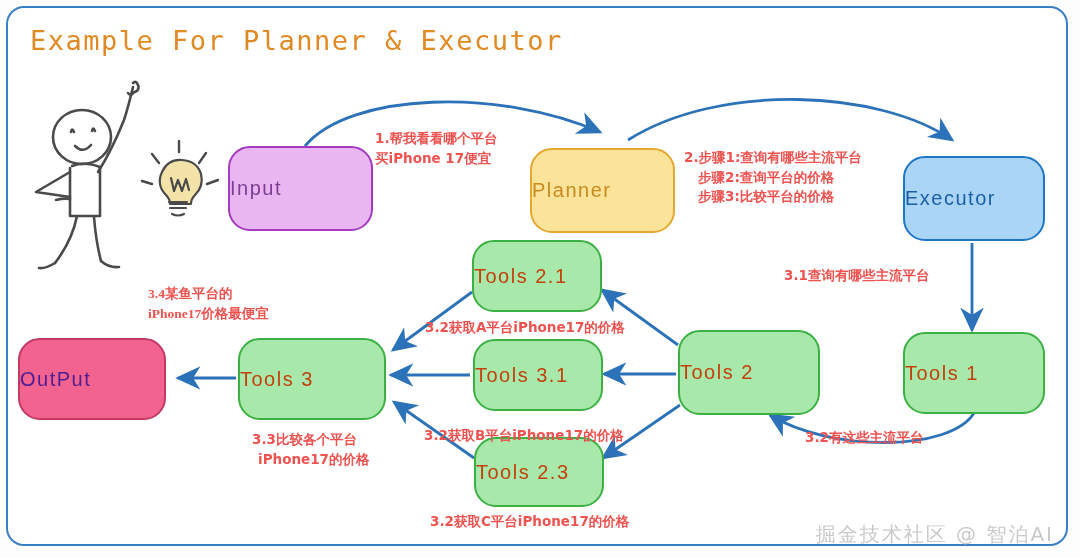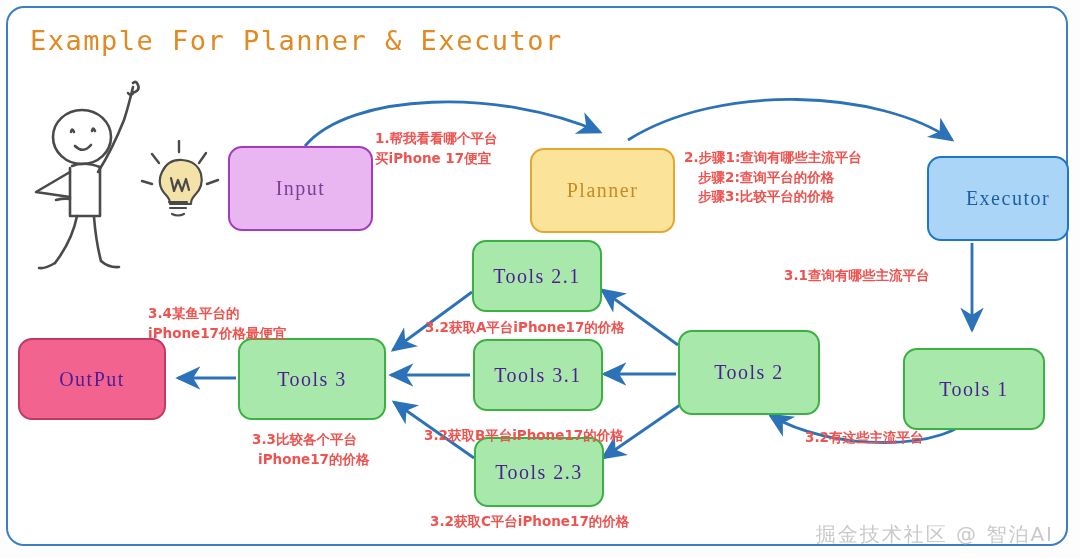--- a/index.html
+++ b/index.html
@@ -43,25 +43,25 @@
     top: 25px;
     font-family: "DejaVu Sans Mono", monospace;
     font-size: 27px;
     letter-spacing: 1.5px;
     color: #e08a24;
     white-space: nowrap;
   }
   .node {
     position: absolute;
     box-sizing: border-box;
-    border-radius: 14px;
+    border-radius: 22px;
     display: flex;
     align-items: center;
-    justify-content: center;
-    font-family: Liberation Serif, serif;
+    justify-content: flex-start;
+    font-family: Liberation Sans, sans-serif;
     font-size: 20px;
     letter-spacing: 1.5px;
     border-width: 2px;
     border-style: solid;
   }
   .node-input {
     background: #e9b6f1;
     border-color: #a23bc0;
     color: #7c3f94;
   }
@@ -76,21 +76,21 @@
     color: #1b5fa8;
   }
   .node-output {
     background: #f2648f;
     border-color: #c23a63;
     color: #4c1d95;
   }
   .node-tool {
     background: #a9e8ab;
     border-color: #3bb043;
-    color: #4c1d95;
+    color: #c2410c;
   }
   .anno {
     position: absolute;
     color: #ef5350;
     font-size: 13.5px;
     font-weight: bold;
     line-height: 1.45;
     white-space: nowrap;
     font-family: "DejaVu Sans", sans-serif;
   }
@@ -186,25 +186,25 @@
   </svg>
 
   <div class="node node-input" style="left:228px; top:146px; width:145px; height:85px;">
     <span>Input</span>
   </div>
 
   <div class="node node-planner" style="left:530px; top:148px; width:145px; height:85px;">
     <span>Planner</span>
   </div>
 
-  <div class="node node-executor" style="left:927px; top:156px; width:142px; height:85px;padding-left:20px;">
+  <div class="node node-executor" style="left:903px; top:156px; width:142px; height:85px;">
     <span>Executor</span>
   </div>
 
-  <div class="node node-tool" style="left:903px; top:348px; width:142px; height:82px;">
+  <div class="node node-tool" style="left:903px; top:332px; width:142px; height:82px;">
     <span>Tools 1</span>
   </div>
 
   <div class="node node-tool" style="left:678px; top:330px; width:142px; height:85px;">
     <span>Tools 2</span>
   </div>
 
   <div class="node node-tool" style="left:472px; top:240px; width:130px; height:72px;">
     <span>Tools 2.1</span>
   </div>
@@ -244,20 +244,20 @@
 
   <div class="anno" style="left:424px; top:414px;margin-top:12px;">3.2获取B平台iPhone17的价格</div>
 
   <div class="anno" style="left:430px; top:512px;">3.2获取C平台iPhone17的价格</div>
 
   <div class="anno" style="left:252px; top:430px;">
     <div>3.3比较各个平台</div>
     <div style="padding-left:6px;">iPhone17的价格</div>
   </div>
 
-  <div class="anno" style="left:148px; top:304px;">
+  <div class="anno" style="left:148px; top:284px;font-family:Liberation Serif, serif;">
     <div>3.4某鱼平台的</div>
     <div style="padding-left:-4px;">iPhone17价格最便宜</div>
   </div>
 
   <div class="watermark">掘金技术社区 @ 智泊AI</div>
 
 </div>
 
 </body></html>

